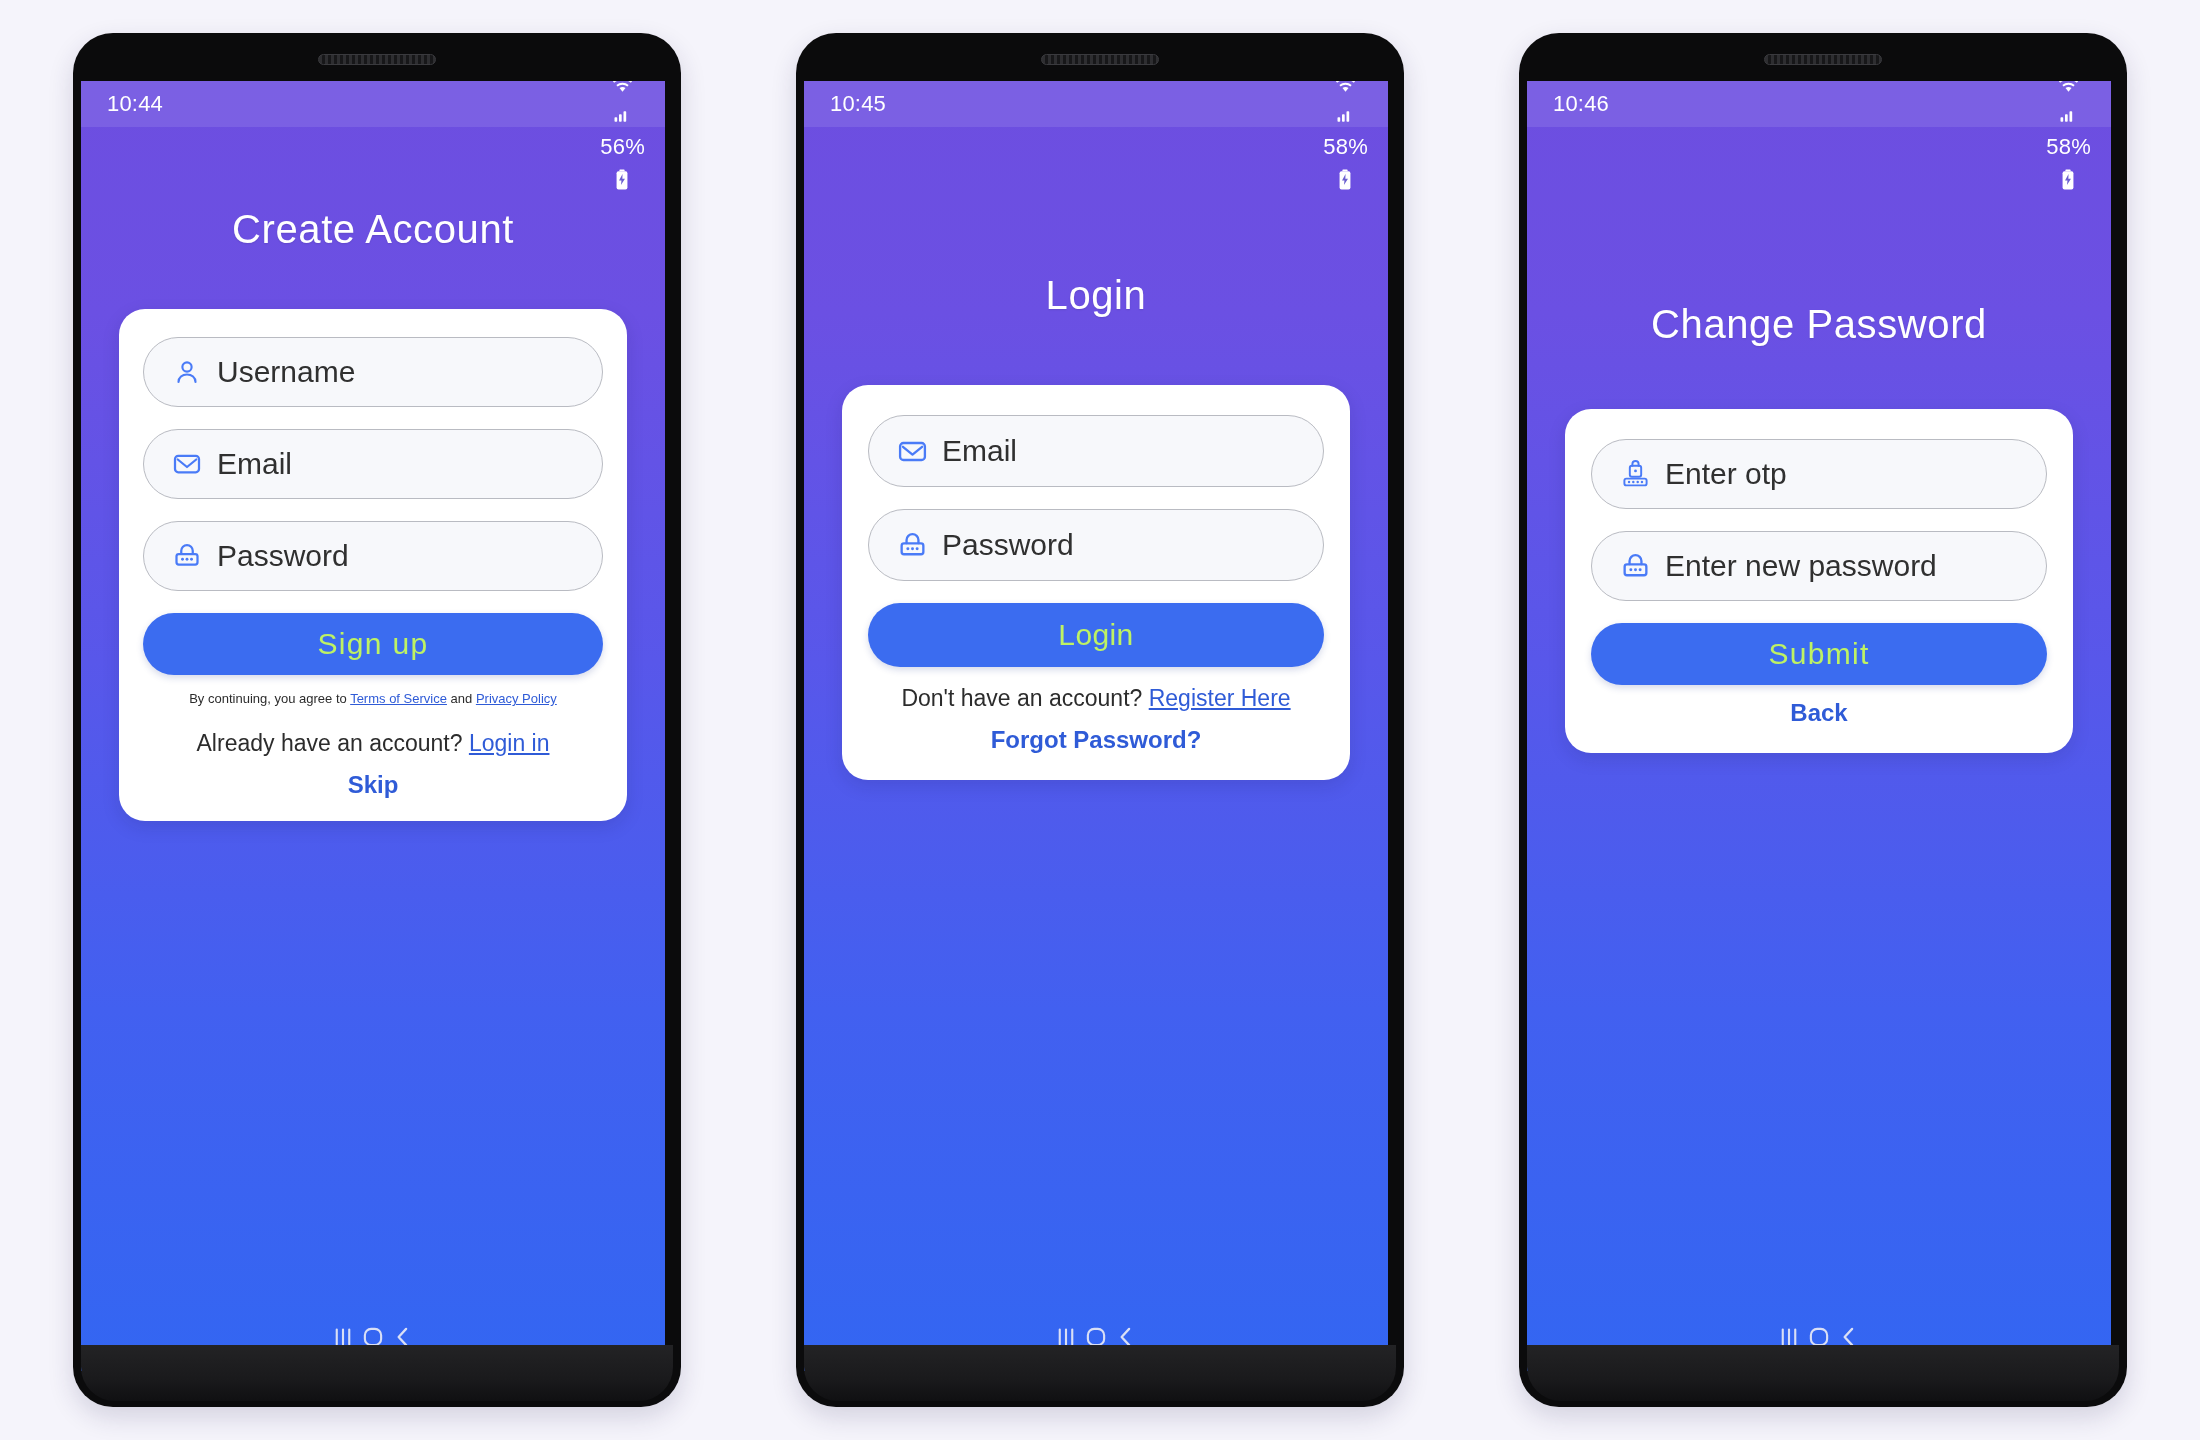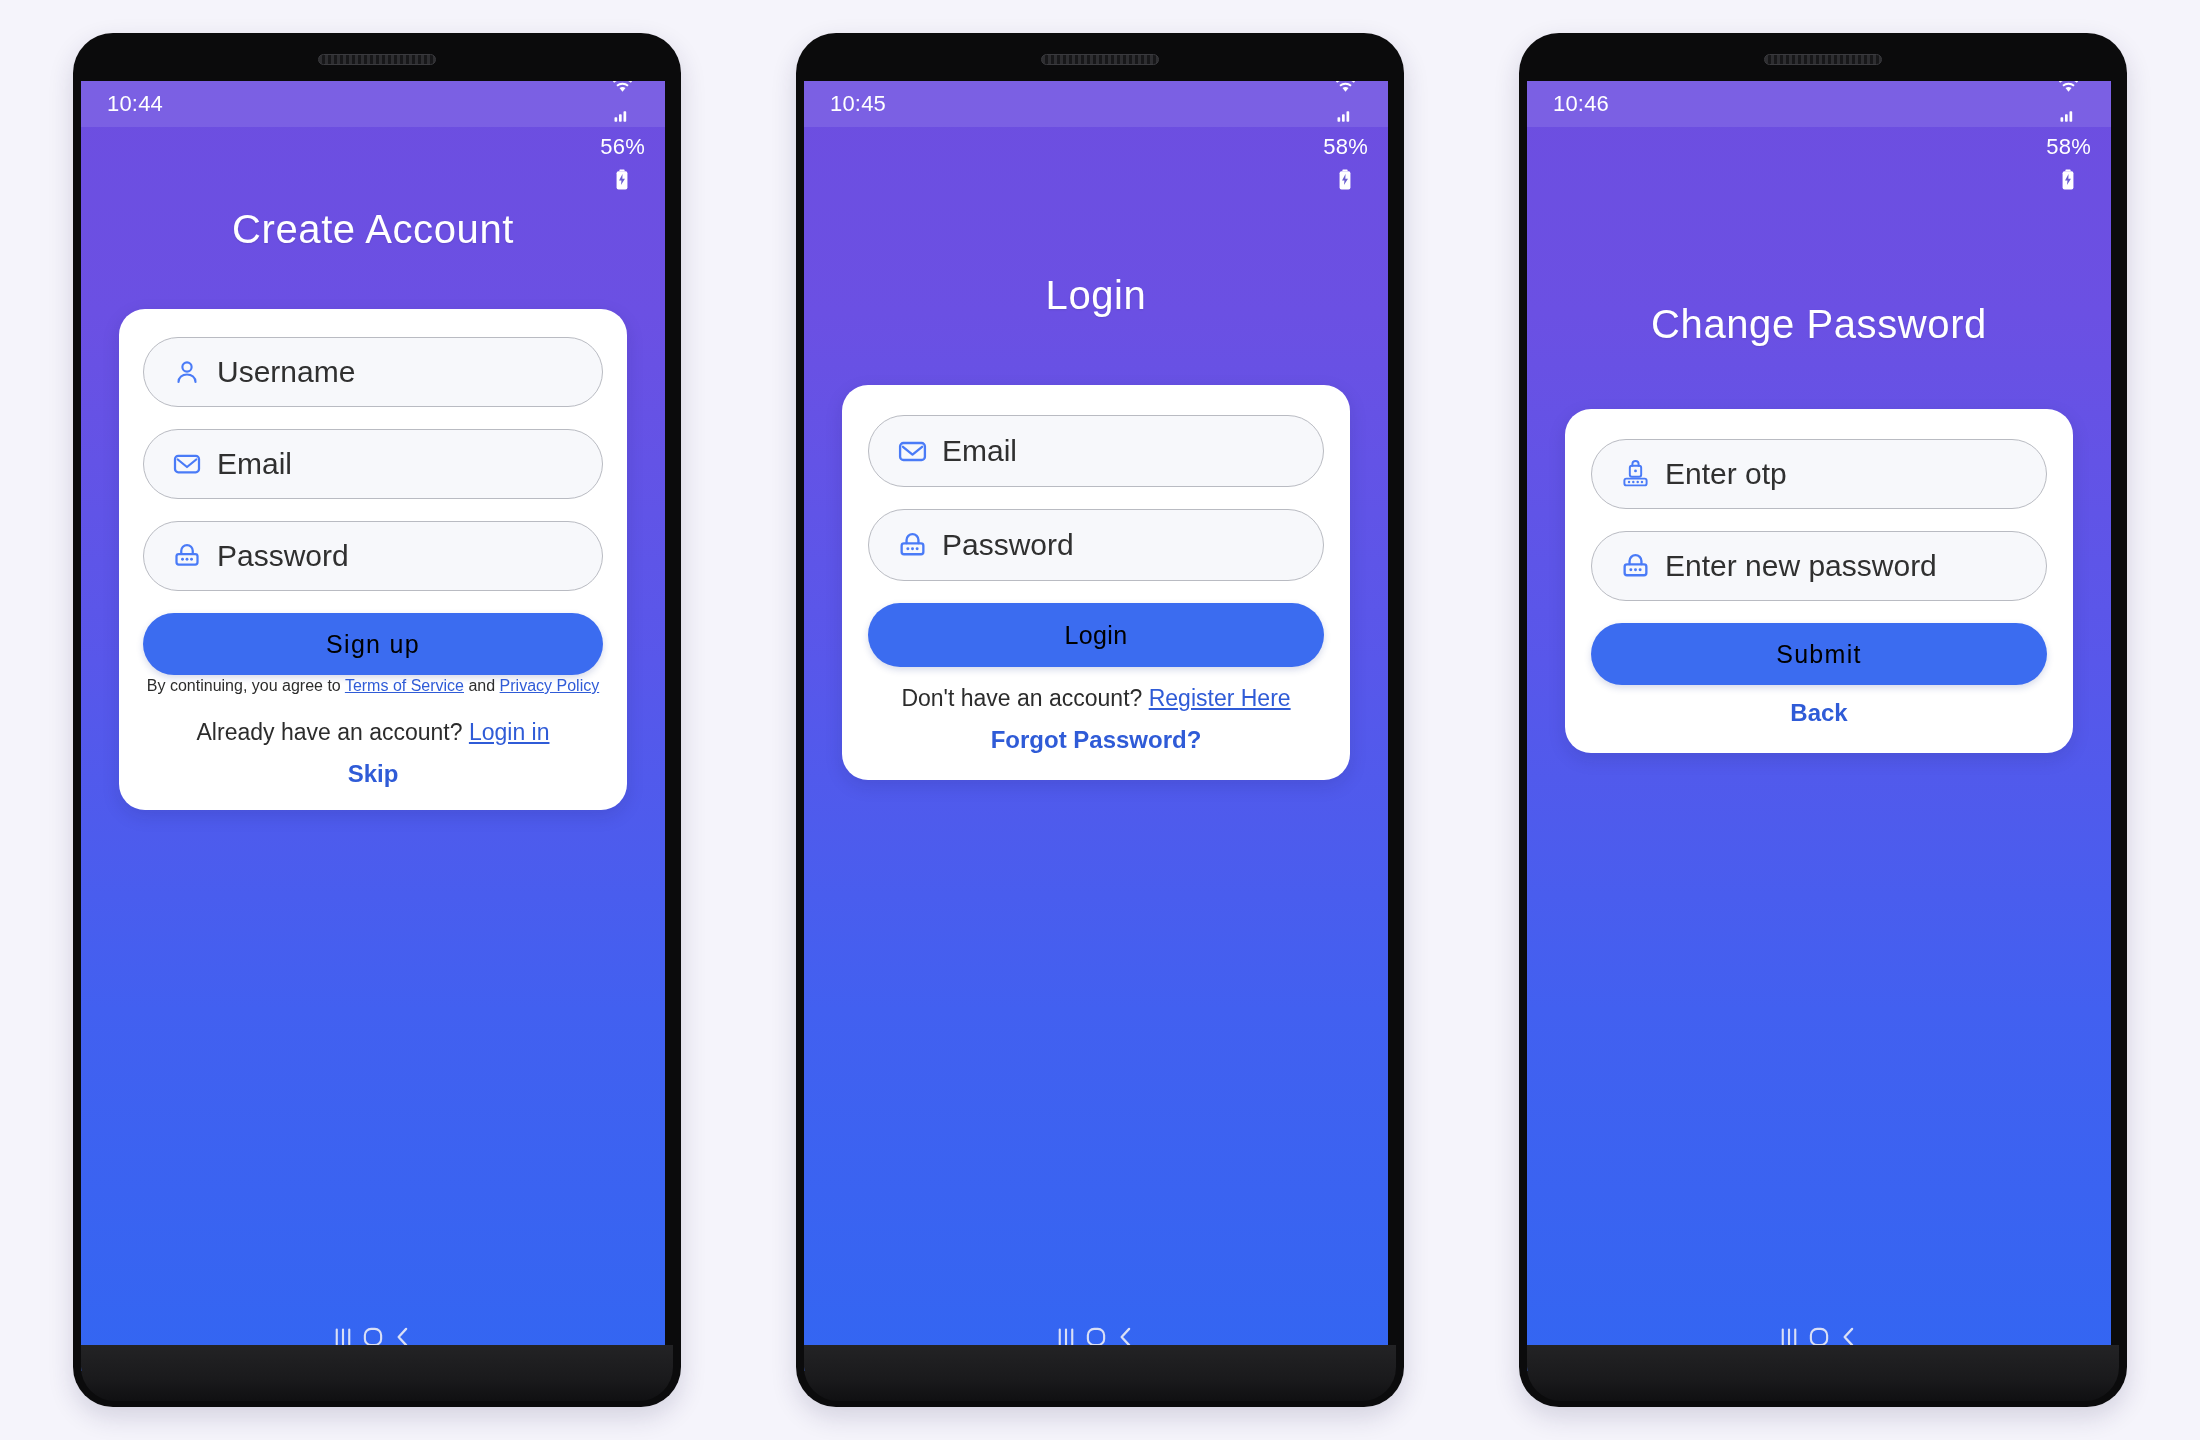--- a/index.html
+++ b/index.html
@@ -148,34 +148,35 @@
   .p3 .field { height: 70px; text-align: center; }
 
   
   .btn {
     display: flex;
     align-items: center;
     justify-content: center;
     height: 62px;
     border-radius: 34px;
     background: #3b6cf0;
-    color: #000000;
-    font-size: 25px;
+    color: #bef264;
+    font-size: 30px;
     letter-spacing: 1.3px;
     border: none;
     width: 100%;
     cursor: pointer;
     box-shadow: 0 3px 7px rgba(30,50,140,0.18);
     font-family: "Liberation Sans", sans-serif;
   }
   .p2 .btn { letter-spacing: 0.4px; height: 64px; }
 
   
   .legal {
-    font-size: 16px;
+    margin-top: 15px;
+    font-size: 13px;
     color: #2c2c2c;
     text-align: center;
     line-height: 1.35;
   }
   .legal a, .inline-link {
     color: #2f5bd7;
     text-decoration: underline;
   }
   .haveacct {
     margin-top: 22px;

